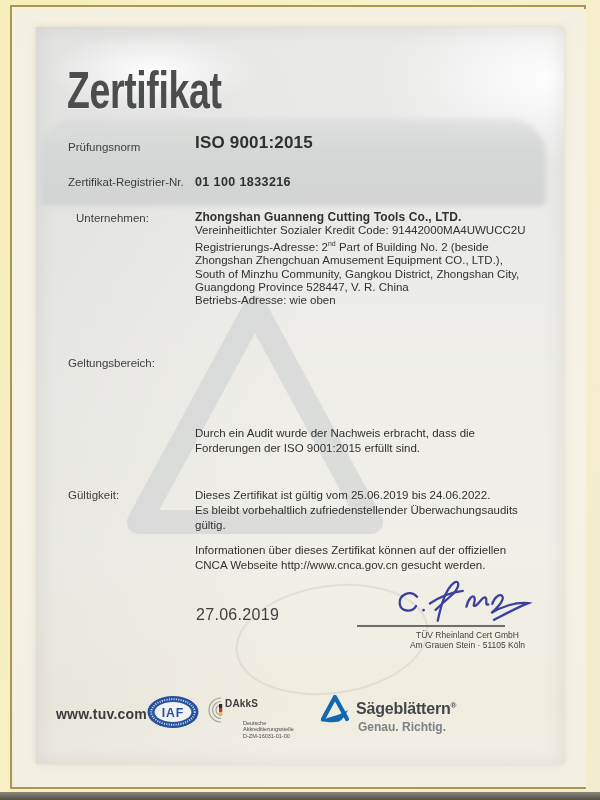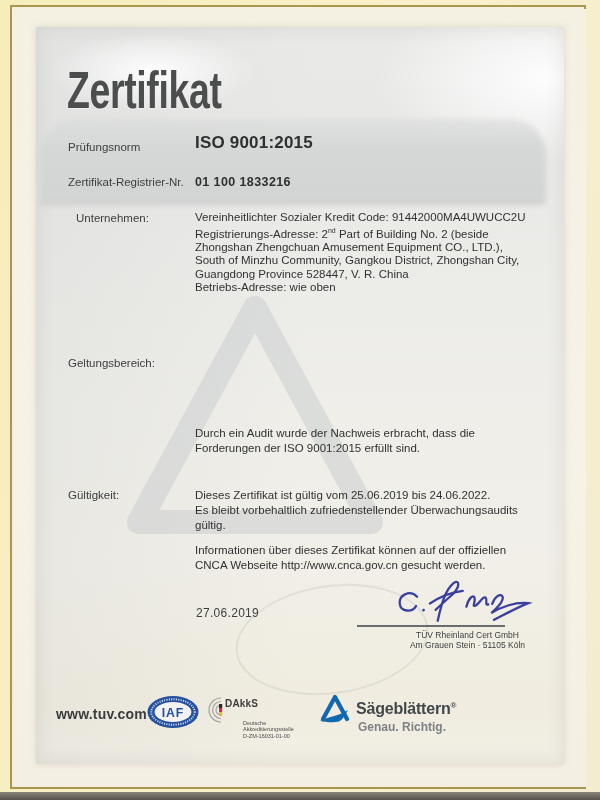--- a/index.html
+++ b/index.html
@@ -46,21 +46,21 @@
   .lbl{font-size:11.5px;color:#3e4040;}
   .val{font-size:11.5px;color:#303232;}
   .norm-val{left:195px;top:133px;font-size:17px;font-weight:700;color:#2e3030;letter-spacing:.2px;}
   .reg-val{left:195px;top:175px;font-size:12.5px;font-weight:700;color:#2e3030;letter-spacing:.4px;}
   .company{left:195px;top:211px;font-size:11.5px;line-height:13.2px;color:#313333;}
   .company .name{font-weight:700;font-size:12px;letter-spacing:.1px;}
   .sup{vertical-align:super;font-size:7px;}
   .para{white-space:pre-line;line-height:15.2px;}
   .sig-line{left:357px;top:625px;width:148px;height:1.5px;background:#55565a;opacity:.85;}
   .org{left:390px;top:630px;width:155px;text-align:center;font-size:8.5px;line-height:10px;color:#3c3e3e;}
-  .date{left:196px;top:606px;font-size:12px;color:#3f4141;letter-spacing:.3px;}
+  .date{left:196px;top:606px;font-size:16px;color:#3f4141;letter-spacing:.3px;}
   .website{left:56px;top:706px;font-size:14px;font-weight:700;color:#3b3d3d;letter-spacing:.2px;text-align:center;}
   .seal{
     left:235px;top:585px;width:190px;height:105px;border-radius:50%;
     border:2px solid rgba(170,175,165,.22);transform:rotate(-8deg);
   }
   .dakks-wrap{left:204px;top:697px;display:flex;align-items:flex-start;}
   .dakks-word{font-size:10px;font-weight:700;color:#3d3d3d;letter-spacing:.2px;margin-left:2px;margin-top:1px;}
   .dakks-fine{left:243px;top:720px;font-size:5.5px;line-height:6.3px;color:#4a4a4a;white-space:pre-line;}
   .tuv-brand{left:356px;top:700px;font-size:16px;font-weight:700;color:#41474b;letter-spacing:-.2px;}
   .tuv-reg{font-size:8px;vertical-align:super;}
@@ -84,20 +84,21 @@
 
   <div class="abs title">Zertifikat</div>
 
   <div class="abs lbl" style="left:68px;top:141px;">Prüfungsnorm</div>
   <div class="abs norm-val">ISO 9001:2015</div>
   <div class="abs lbl" style="left:68px;top:176px;">Zertifikat-Registrier-Nr.</div>
   <div class="abs reg-val">01 100 1833216</div>
 
   <div class="abs lbl" style="left:68px;top:212px;margin-left:8px;">Unternehmen:</div>
   <div class="abs company">
+    <div class="name">Zhongshan Guanneng Cutting Tools Co., LTD.</div>
     <div>Vereinheitlichter Sozialer Kredit Code: 91442000MA4UWUCC2U</div>
     <div><span>Registrierungs-Adresse: 2</span><span class="sup">nd</span><span> Part of Building No. 2 (beside</span></div>
     <div>Zhongshan Zhengchuan Amusement Equipment CO., LTD.),</div>
     <div>South of Minzhu Community, Gangkou District, Zhongshan City,</div>
     <div>Guangdong Province 528447, V. R. China</div>
     <div>Betriebs-Adresse: wie oben</div>
   </div>
 
   <div class="abs lbl" style="left:68px;top:357px;">Geltungsbereich:</div>
 

